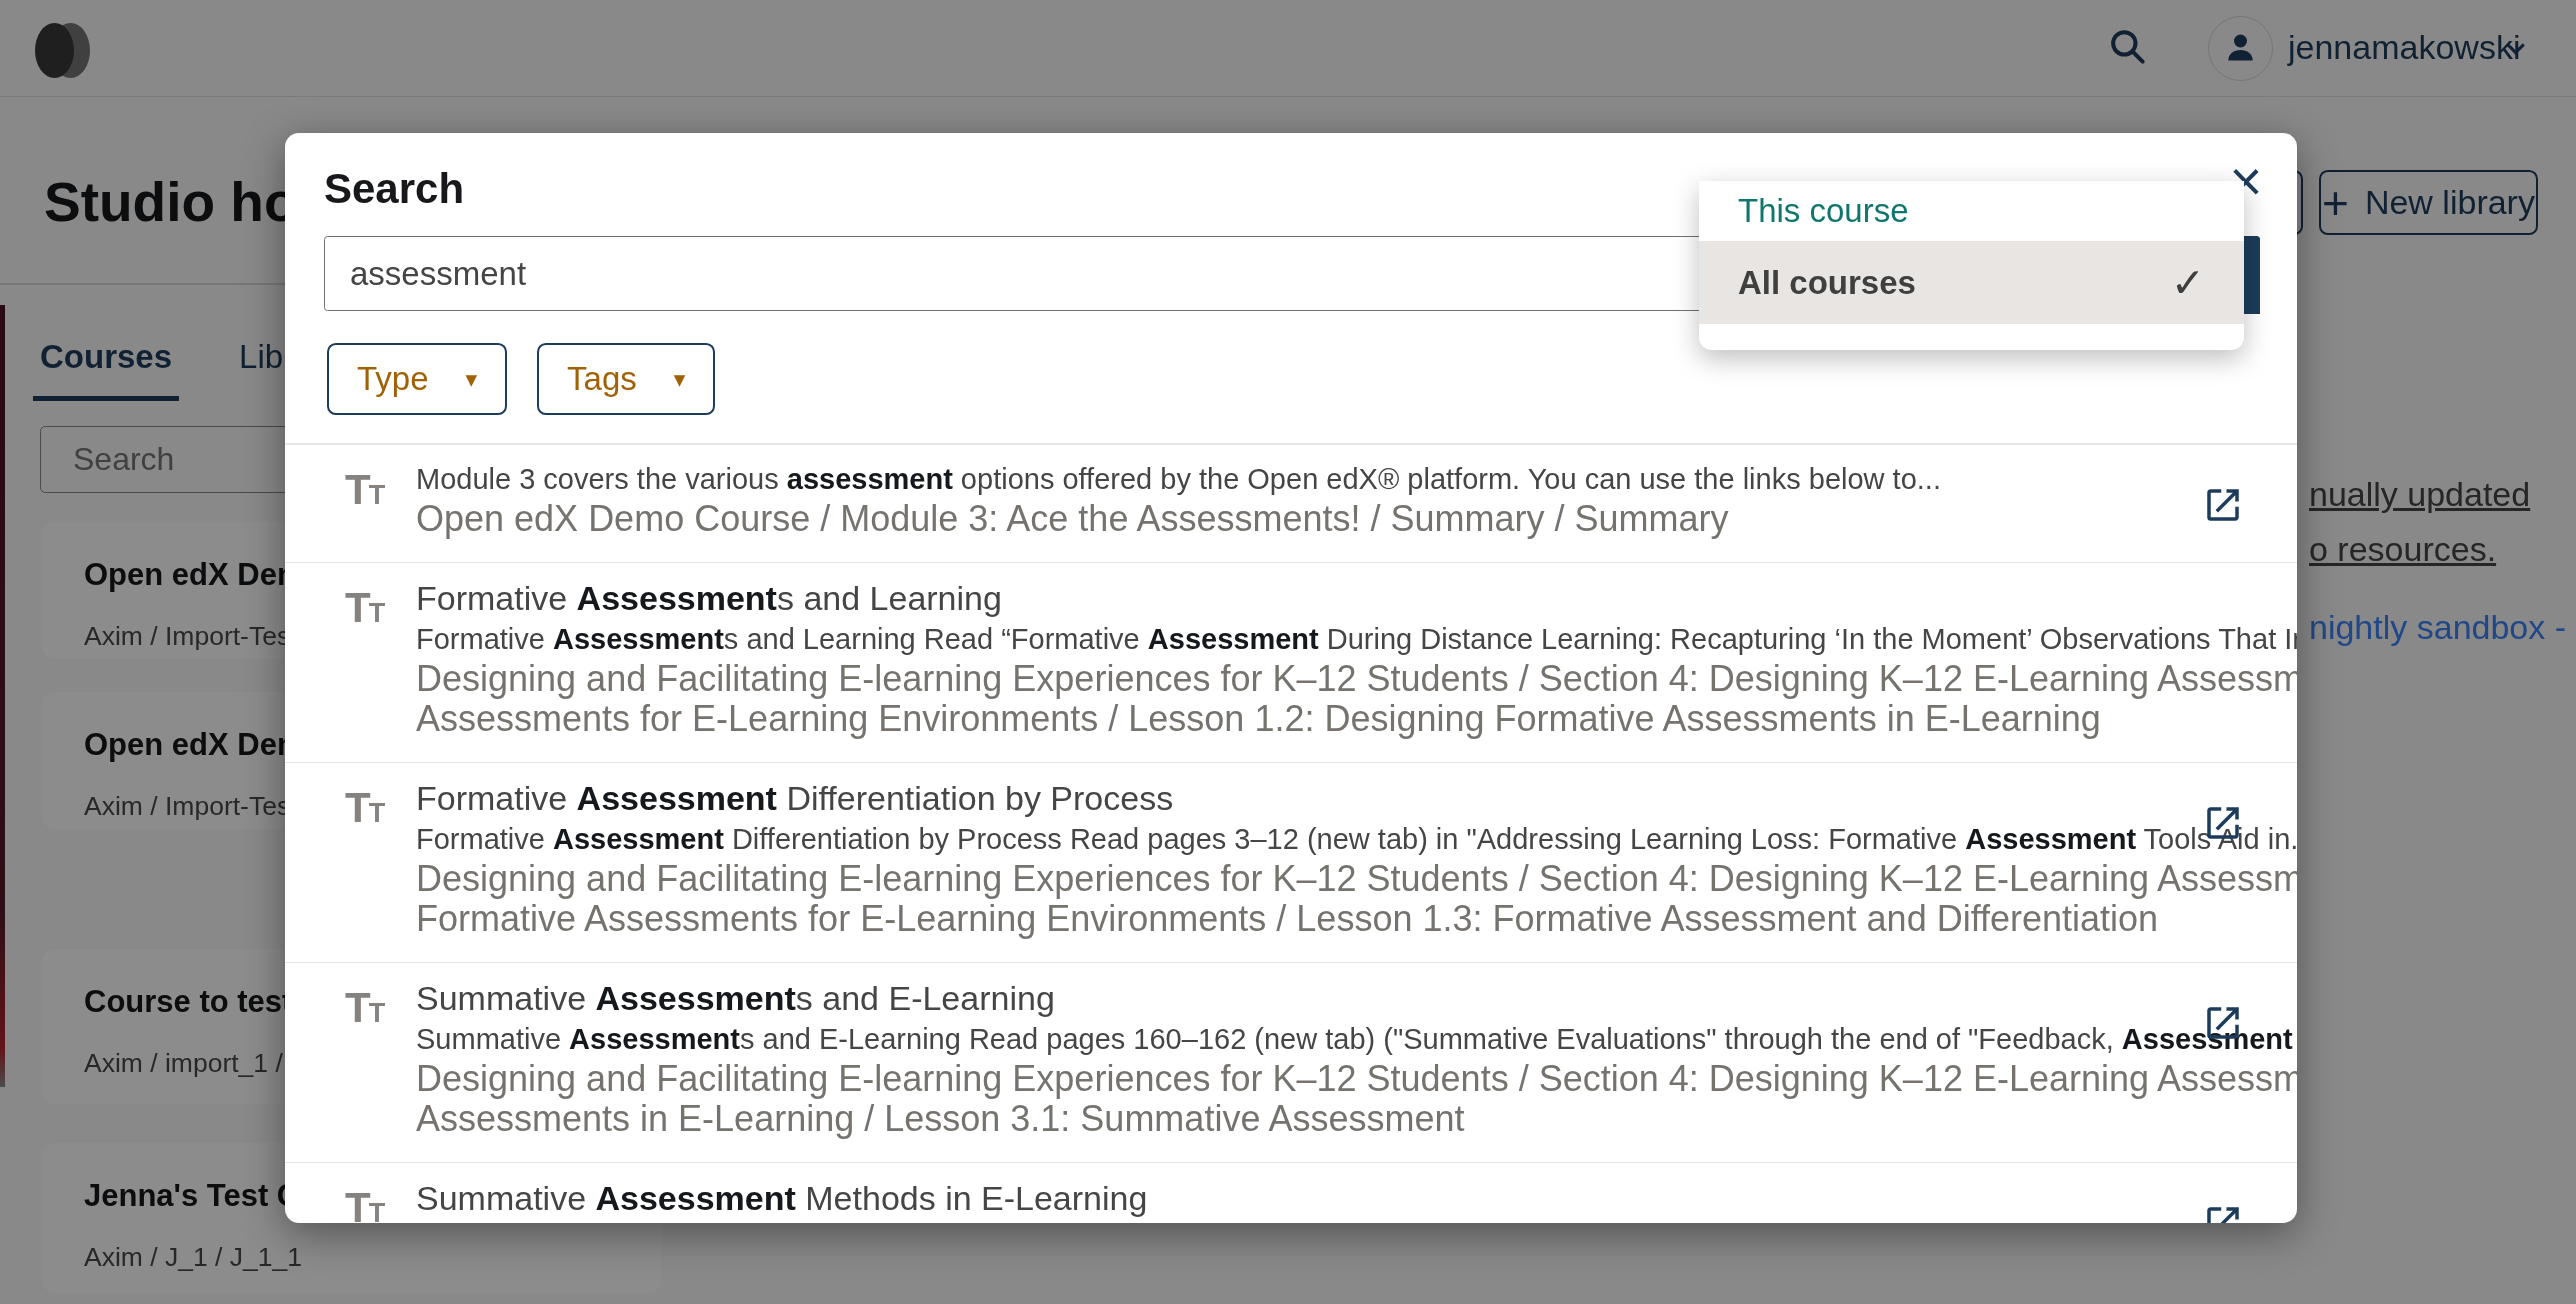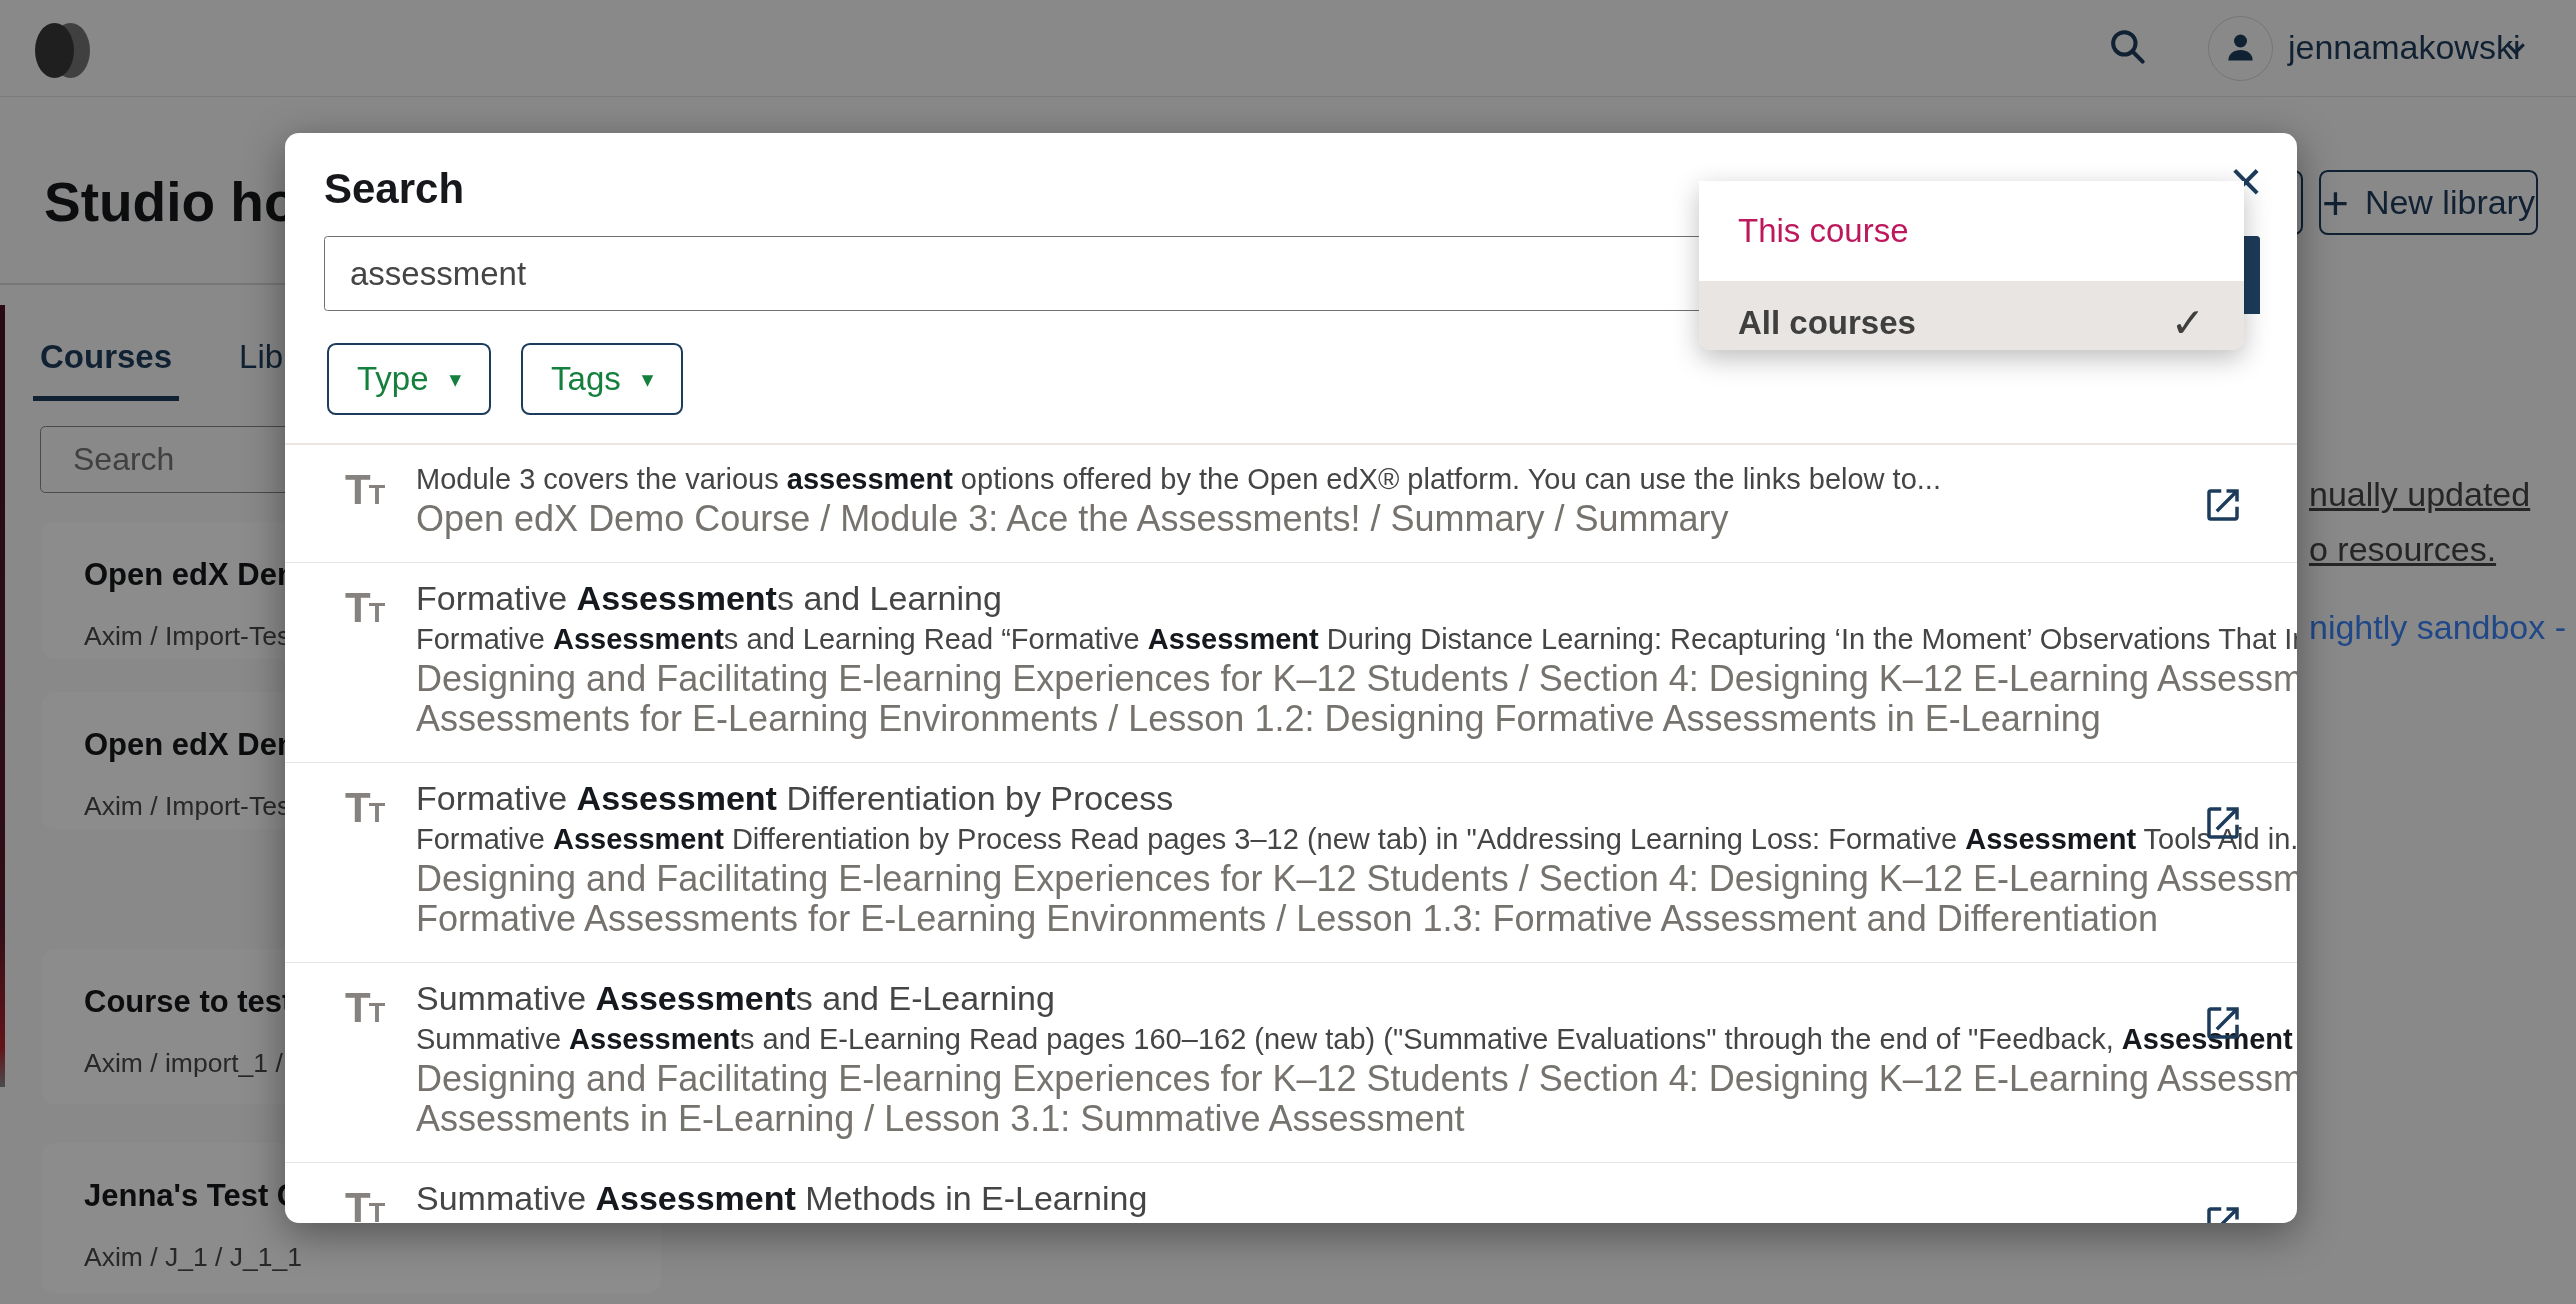--- a/index.html
+++ b/index.html
@@ -60,43 +60,43 @@
   .m-input-wrap { position:absolute; left:39px; top:103px; width:1646px; height:75px; }
   .m-input { width:100%; height:100%; border:1.8px solid #707070; border-radius:3.5px; font-size:33px; color:#454545;
     padding-left:25px; font-family:"Liberation Sans",sans-serif; background:#fff; }
   .m-clear { position:absolute; right:8.8px; top:5.3px; width:57px; height:62px; border:none; background:none;
     font-size:50px; color:#1d3c5b; cursor:pointer; }
   .scope-btn { position:absolute; left:1699px; top:103px; width:276px; height:78px; background:#1d3c5b; border:none;
     border-radius:3.5px 3.5px 0 0; color:#fff; font-size:34px; font-weight:600; display:flex; align-items:center;
     justify-content:center; gap:23px; cursor:pointer; font-family:"Liberation Sans",sans-serif; }
   .scope-btn .chev { border-color:#fff; transform:rotate(45deg) translate(-2.7px,-2.7px); }
   .filters { position:absolute; left:42px; top:210px; display:flex; gap:30px; }
-  .f-btn { height:72px; border:2.7px solid #1d3c5b; border-radius:8.8px; background:#fff; color:#15803d;
-    font-size:33px; display:flex; align-items:center; gap:21px; padding:0 28px; cursor:pointer;
+  .f-btn { height:72px; border:2.7px solid #1d3c5b; border-radius:8.8px; background:#fff; color:#a16207;
+    font-size:33px; display:flex; align-items:center; gap:37px; padding:0 28px; cursor:pointer;
     font-family:"Liberation Sans",sans-serif; }
   .f-caret { font-size:23px; }
   .m-divider { position:absolute; left:0; top:310px; width:100%; height:1.8px; background:#E9E6E3; }
 
   #results { position:absolute; left:0; top:312px; width:100%; }
   .row { position:relative; padding:14px 80px 23px 131px; border-bottom:1.8px solid #E7E4E1; }
   .row:last-child { border-bottom:none; }
   .tt { position:absolute; left:60px; top:21px; color:#85827F; font-weight:700; letter-spacing:-1.8px; }
   .tt .t1 { font-size:42px; }
   .tt .t2 { font-size:27px; }
   .r-title { font-size:34px; color:#454545; line-height:42px; white-space:nowrap; }
   .r-title .hl { font-weight:700; color:#15181c; }
   .r-desc { font-size:29px; color:#454545; line-height:40px; white-space:nowrap; overflow:hidden; width:1883px; }
   .r-desc .hl { font-weight:700; color:#15181c; }
   .r-crumb { font-size:36px; color:#76736F; line-height:40px; white-space:nowrap; }
   .r-link { position:absolute; right:53px; top:39px; width:42px; height:42px; cursor:pointer; }
 
   
   #scope-menu { position:absolute; left:1699px; top:181px; width:545px; height:169px; background:#fff;
     border-radius:0 0 12.4px 12.4px; box-shadow:0 8.8px 26.5px rgba(0,0,0,.25); z-index:12; overflow:hidden; }
-  .menu-item { height:100px; display:flex; align-items:center; padding:0 39px; font-size:33px; color:#be185d; cursor:pointer; }
+  .menu-item { height:60px; display:flex; align-items:center; padding:0 39px; font-size:33px; color:#0f766e; cursor:pointer; }
   .menu-item.selected { height:83px; background:#E8E5E2; color:#3F3F3F; font-weight:700; justify-content:space-between; }
   .check { font-size:41px; color:#3F3F3F; font-weight:400; }
 </style>
 </head>
 <body>
 
 <div id="bg-layer">
 
   <div class="hdr">
     <div class="logo">

